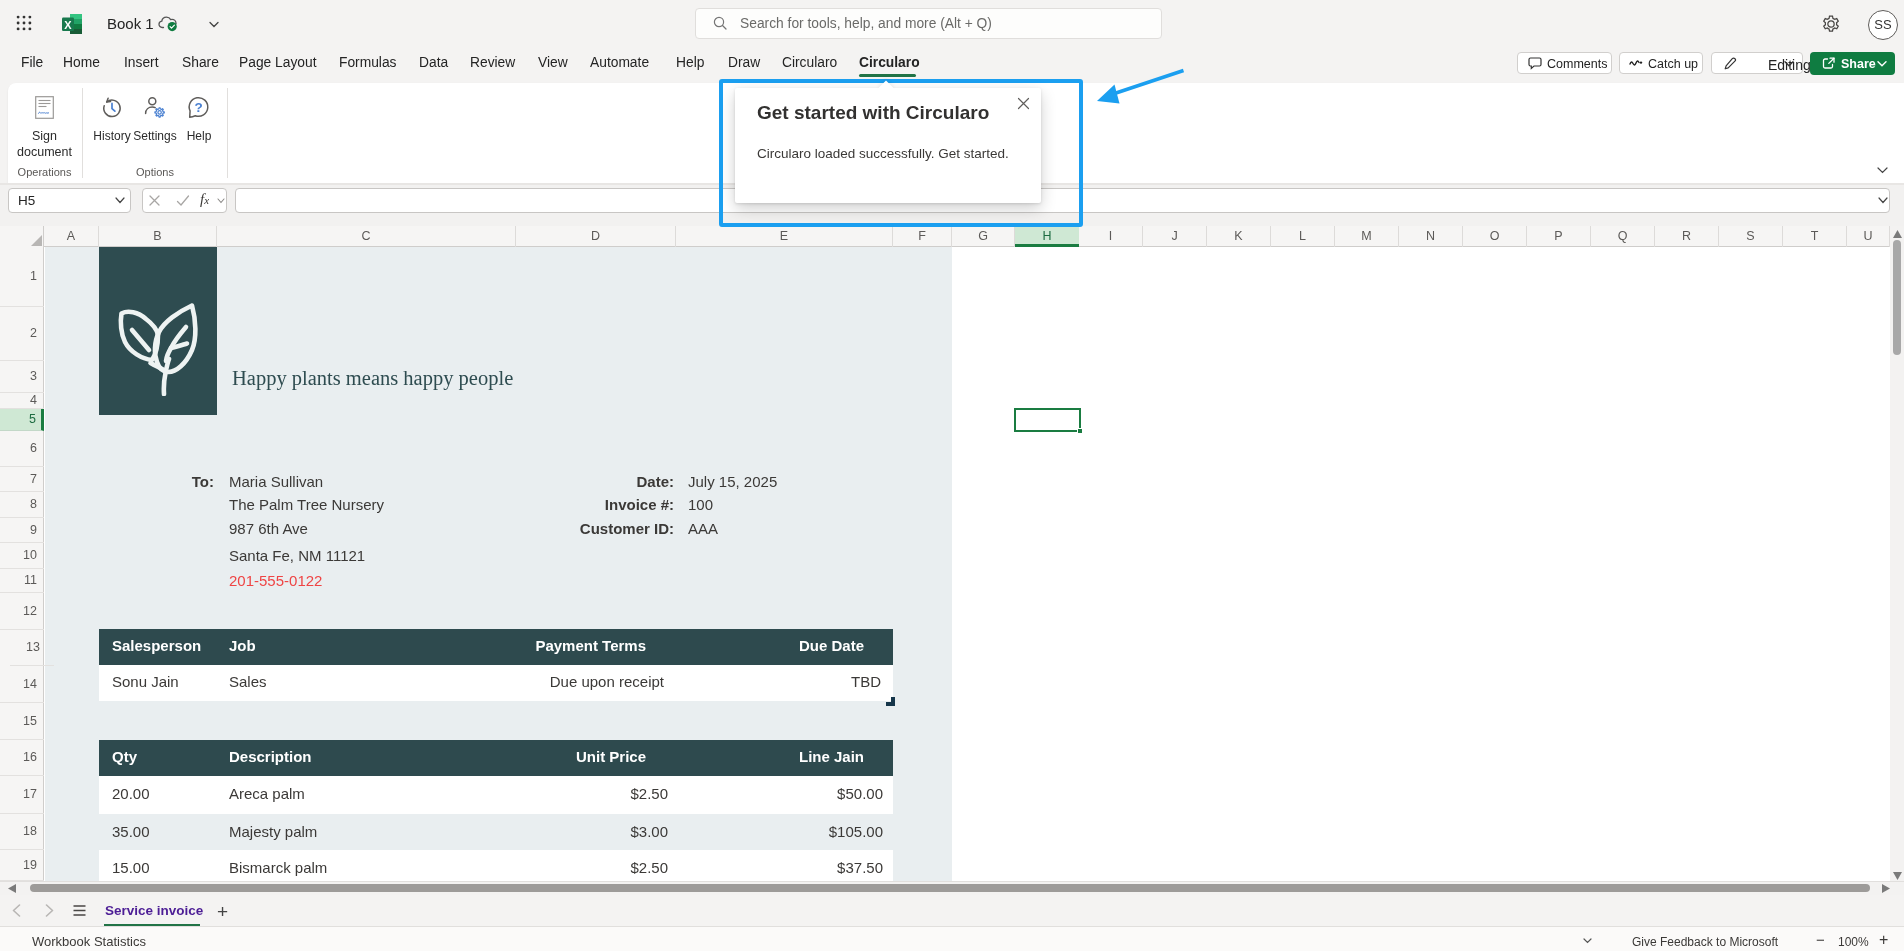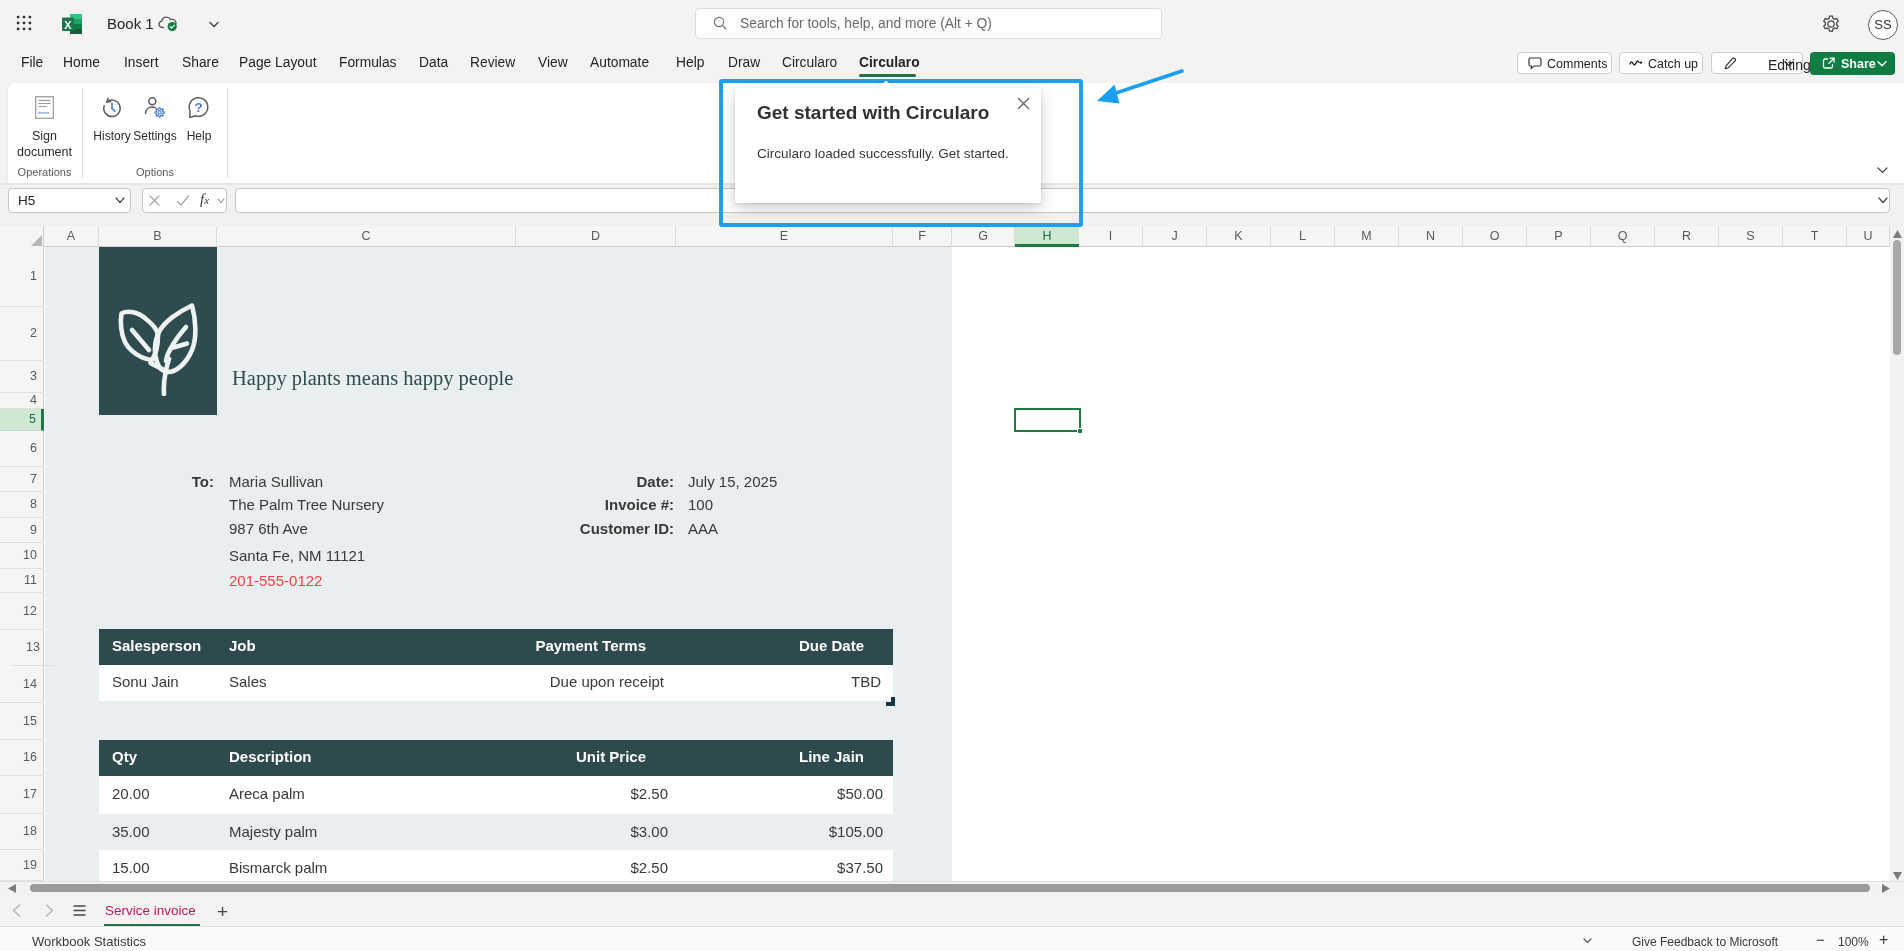--- a/index.html
+++ b/index.html
@@ -313,21 +313,21 @@
 <div class="abs" style="left:0;top:895px;width:1904px;height:31px;background:#f4f3f2;"></div>
 <svg class="abs" style="left:12px;top:904px;" width="9" height="13" viewBox="0 0 9 13">
     <path d="M7.5 1 L1.5 6.5 L7.5 12" stroke="#b8b6b4" stroke-width="1.6" fill="none" stroke-linecap="round" stroke-linejoin="round"></path>
   </svg>
 <svg class="abs" style="left:45px;top:904px;" width="9" height="13" viewBox="0 0 9 13">
     <path d="M1.5 1 L7.5 6.5 L1.5 12" stroke="#b8b6b4" stroke-width="1.6" fill="none" stroke-linecap="round" stroke-linejoin="round"></path>
   </svg>
 <svg class="abs" style="left:73px;top:905px;" width="13" height="11" viewBox="0 0 13 11">
   <path d="M0.5 1 h12 M0.5 5.5 h12 M0.5 10 h12" stroke="#484644" stroke-width="1.4"></path>
 </svg>
-<div class="abs" style="left:105px;top:903px;font-size:13.5px;font-weight:normal;color:#be185d;" id="tabname">Service invoice</div>
+<div class="abs" style="left:105px;top:903px;font-size:13.5px;font-weight:bold;color:#4c1d95;" id="tabname">Service invoice</div>
 <div class="abs" style="left:104px;top:924px;width:96px;height:3px;background:#217346;"></div>
 <div class="abs" style="left:217px;top:901px;font-size:19px;color:#444;">+</div>
 
 <div class="abs" style="left:0;top:926px;width:1904px;height:25px;background:#fbfaf9;border-top:1px solid #e1dfdd;"></div>
 <div class="abs" style="left:32px;top:934px;font-size:13px;color:#3b3937;">Workbook Statistics</div>
 <svg class="abs" style="left:1583px;top:938px;" width="9" height="6" viewBox="0 0 9 6">
     <path d="M1 1 L4.5 4.5 L8 1" stroke="#555" stroke-width="1.2" fill="none" stroke-linecap="round"></path>
   </svg>
 <div class="abs" style="left:1632px;top:935px;font-size:12px;color:#3b3937;">Give Feedback to Microsoft</div>
 <div class="abs" style="left:1816px;top:931px;font-size:15px;color:#3b3937;">−</div>

